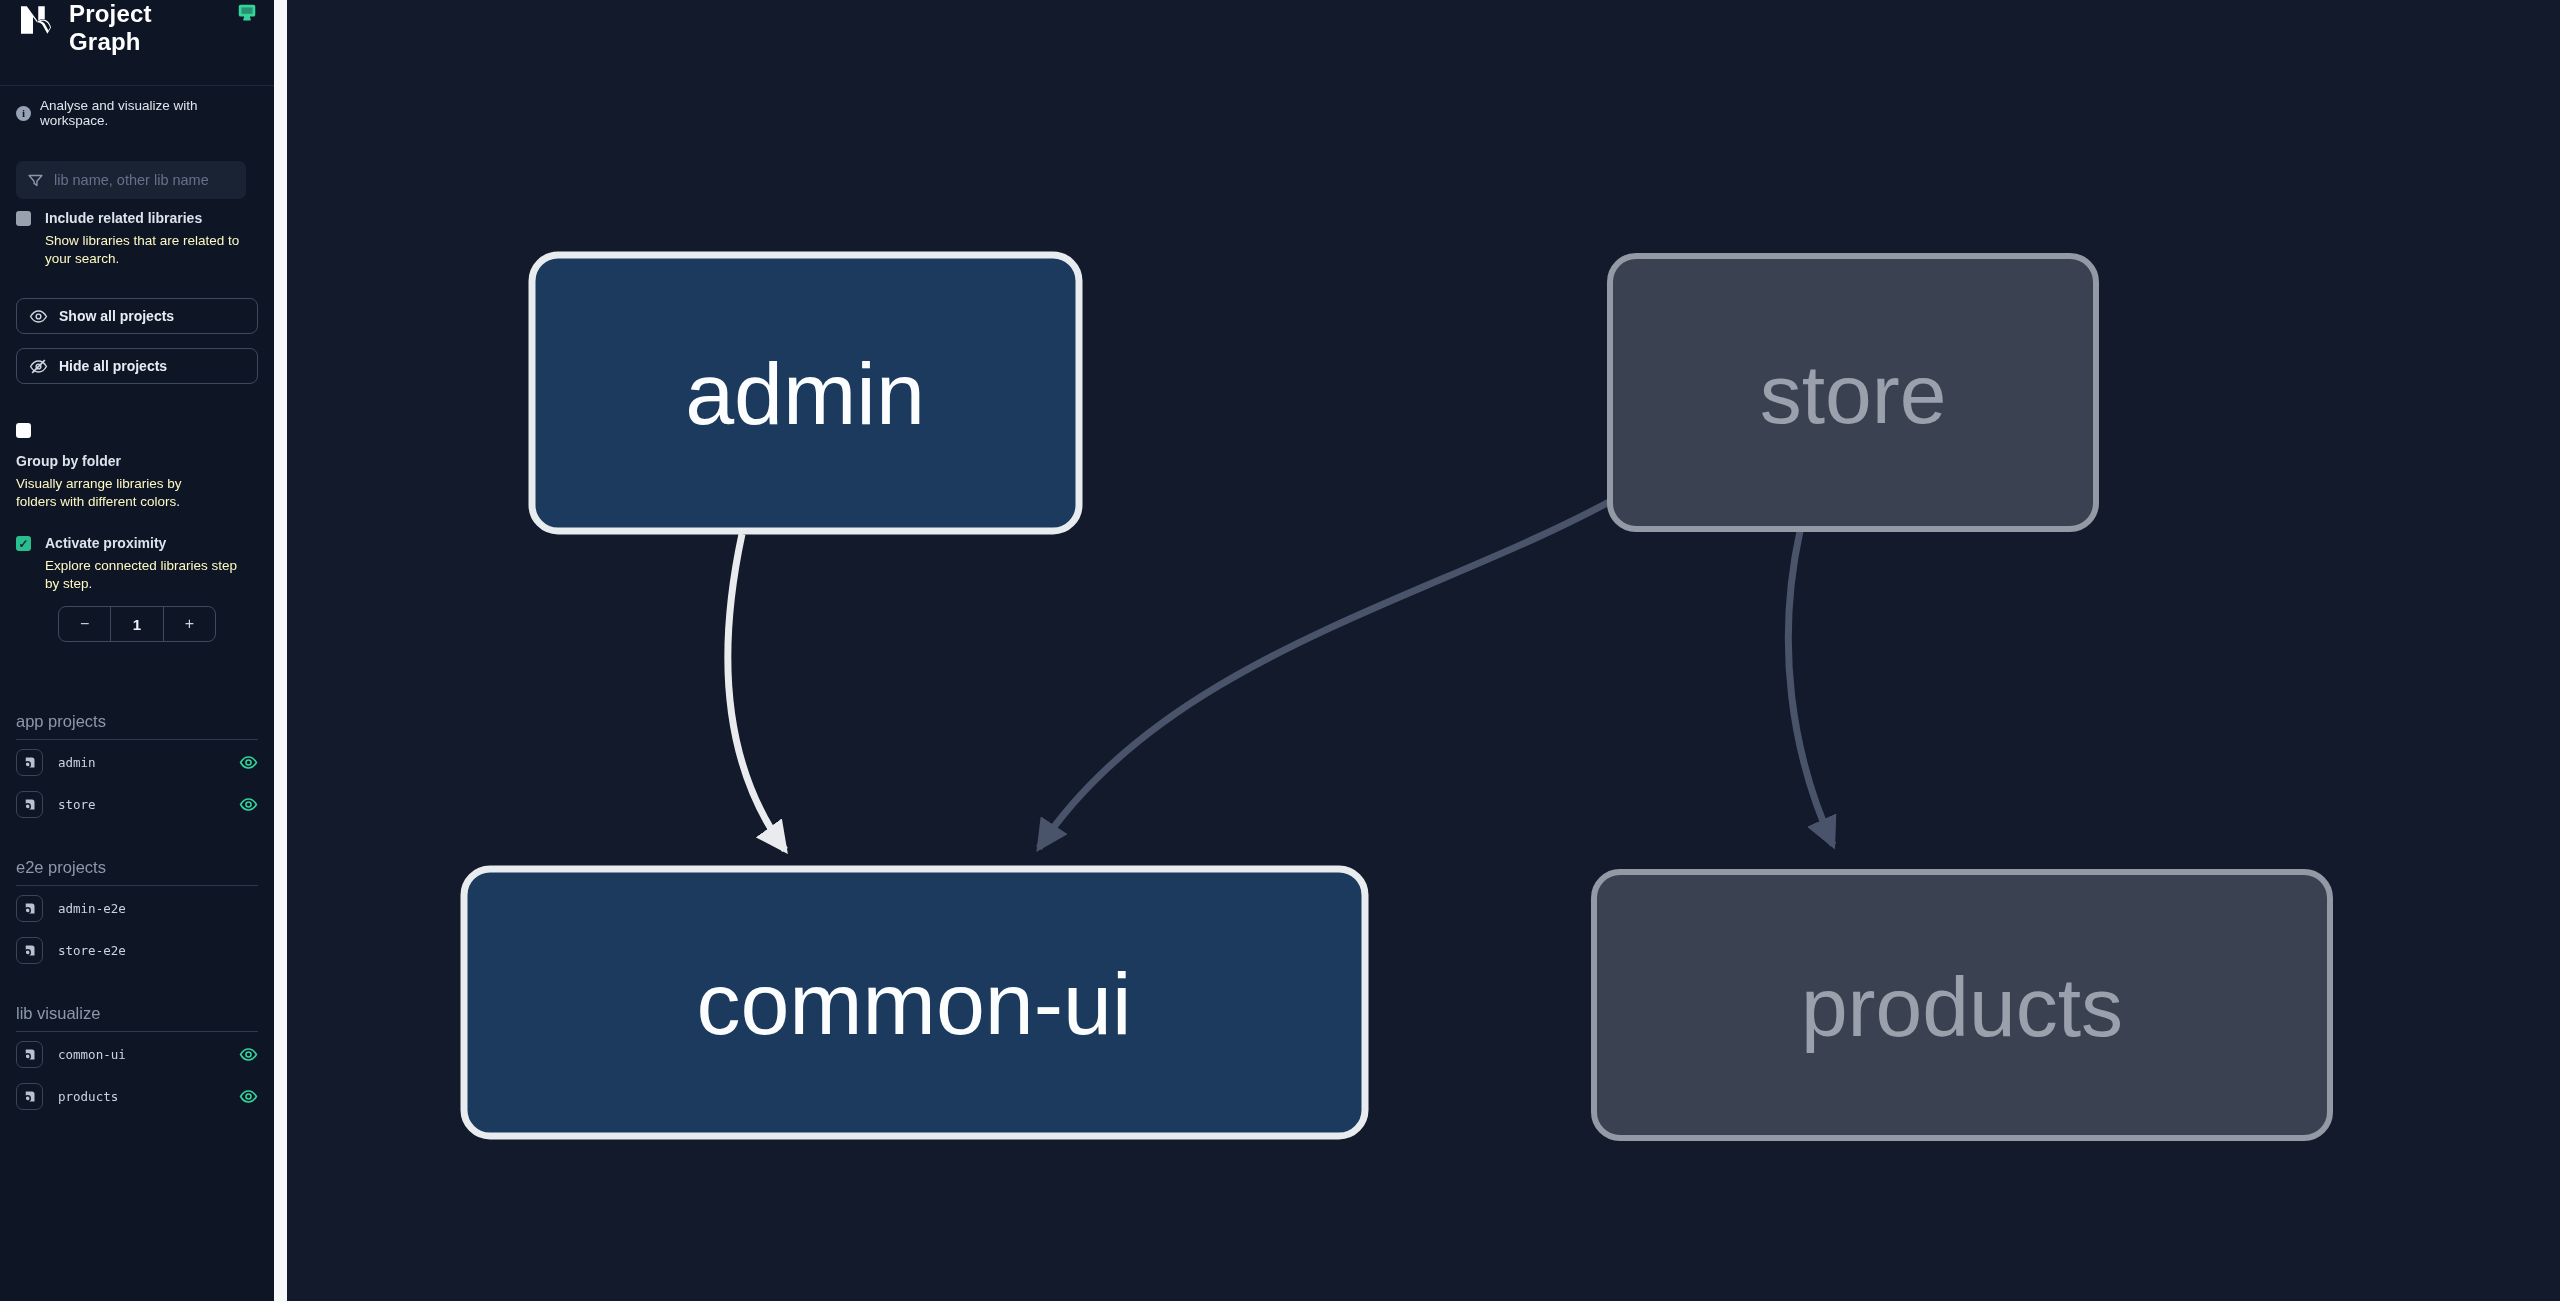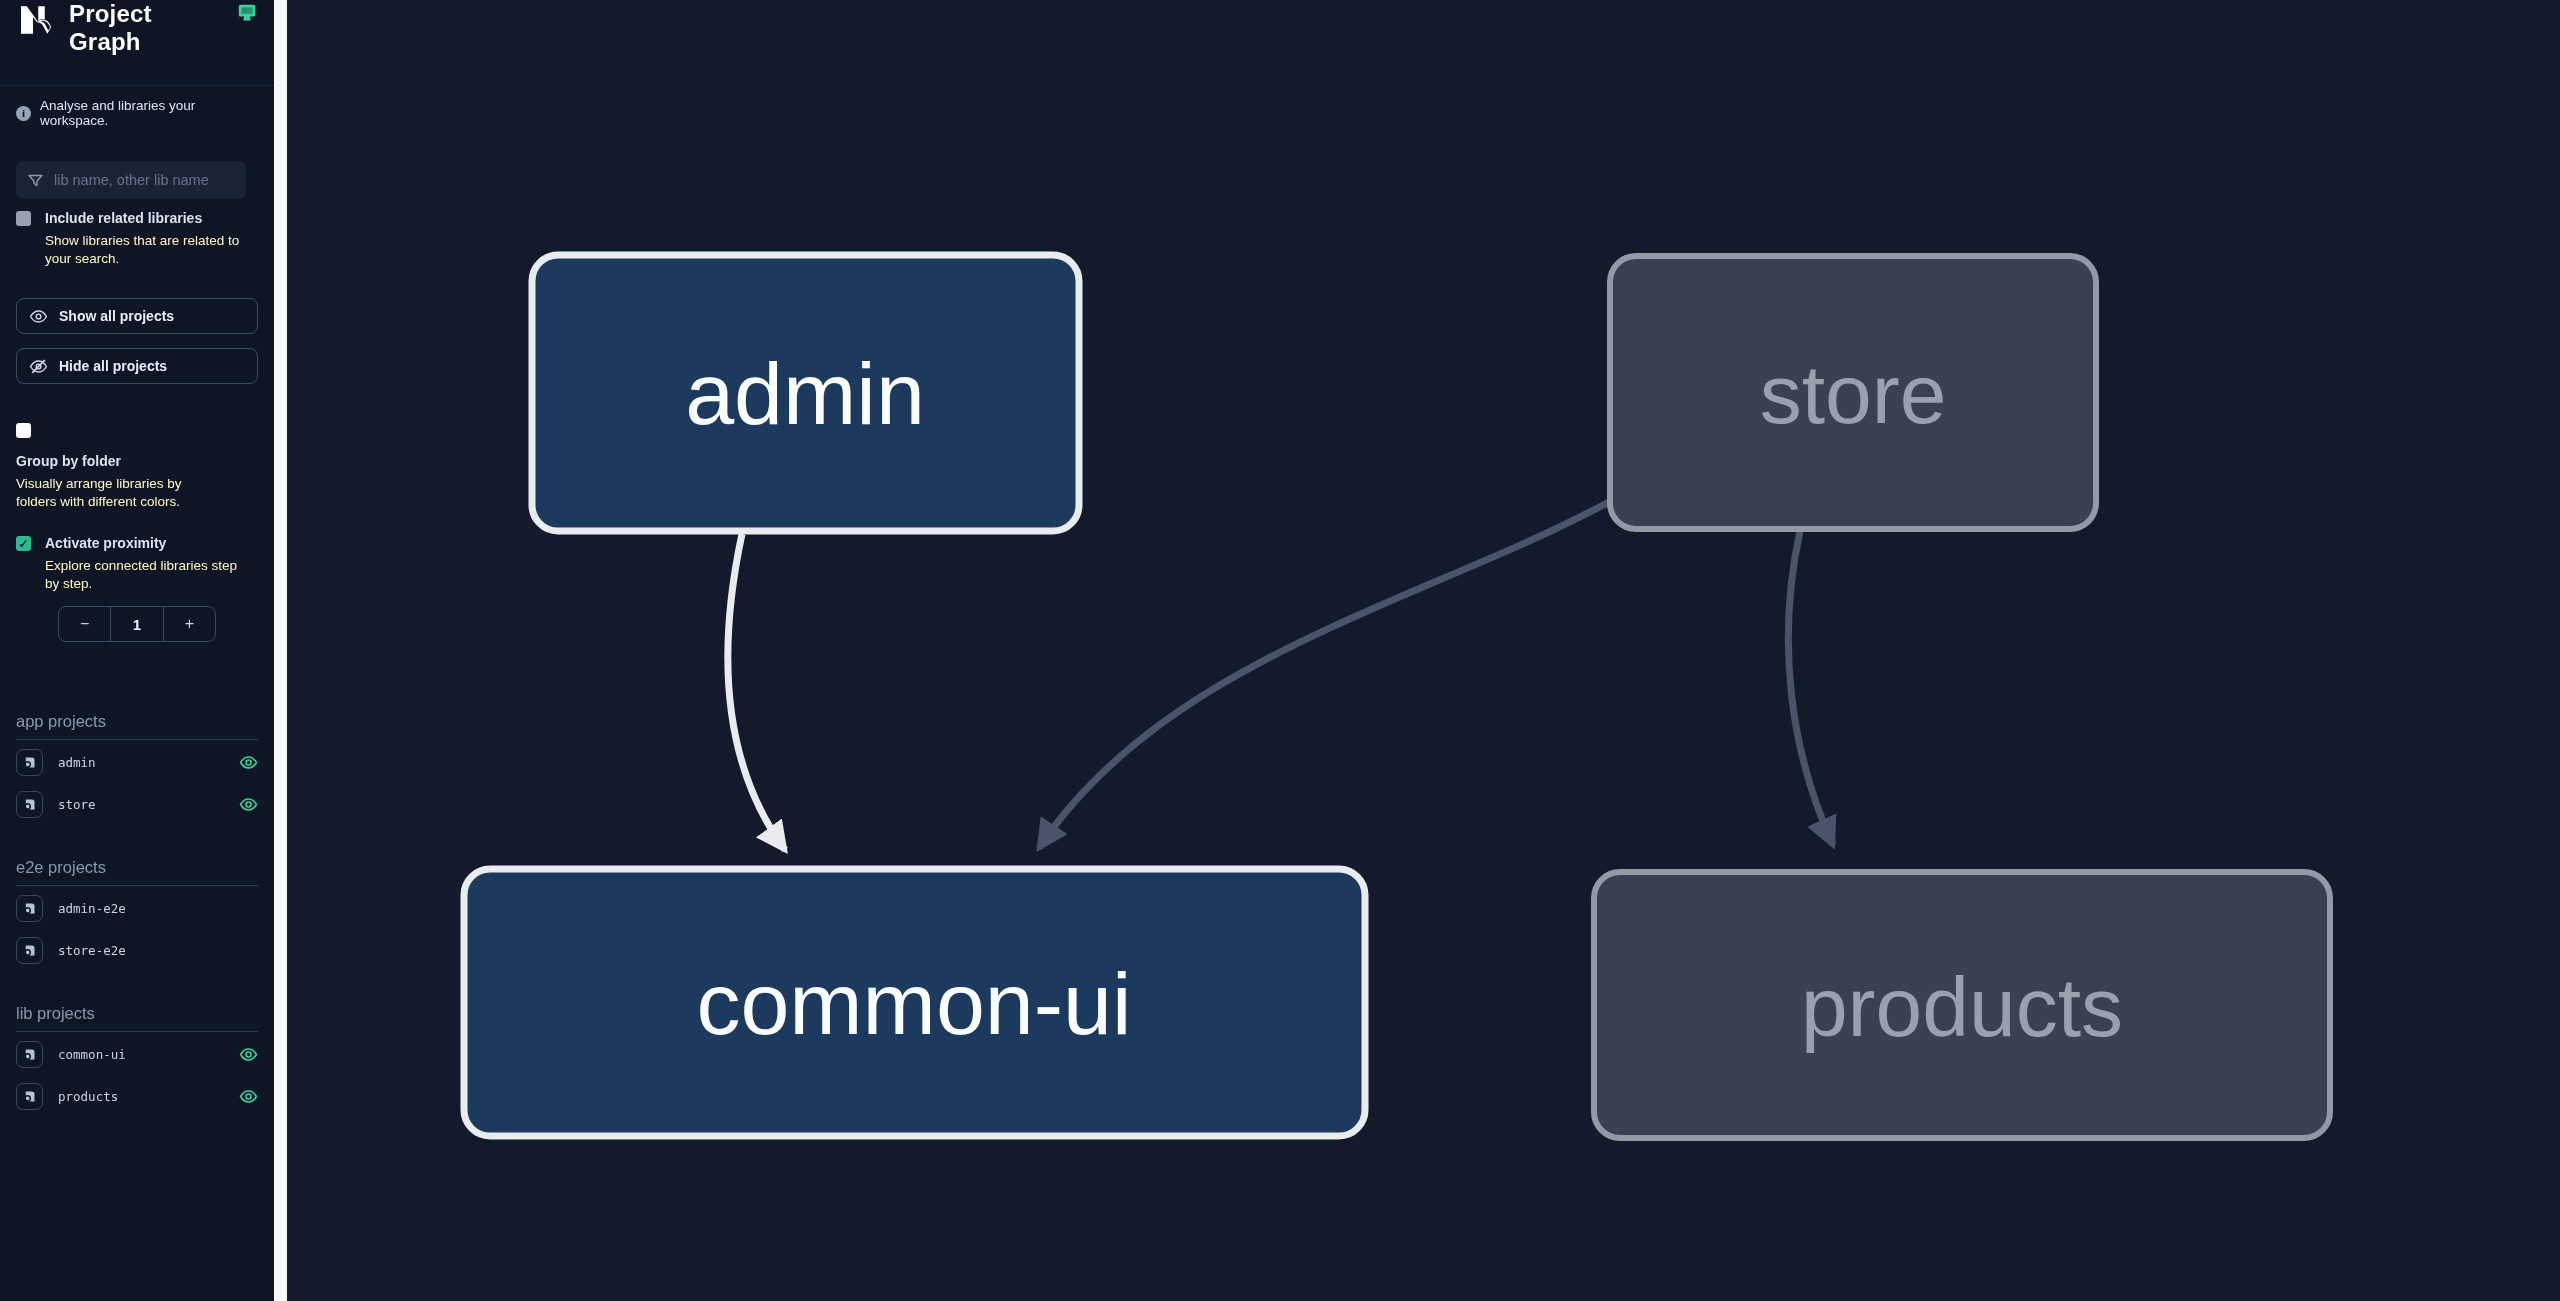--- a/index.html
+++ b/index.html
@@ -131,21 +131,21 @@
     <div class="sb-title">Project Graph</div>
     <svg class="monitor-icon" viewBox="0 0 24 24" fill="none" stroke="#34d399" stroke-width="2">
       <rect x="3" y="4" width="18" height="13" rx="2" fill="#34d399" stroke="none"></rect>
       <rect x="6" y="7" width="12" height="7" fill="#2a8f70" stroke="none"></rect>
       <path d="M10 17 h4 v3 h-4 z M8 20 h8" stroke="#34d399" stroke-width="2.5" fill="#34d399"></path>
     </svg>
   </div>
 
   <div class="info-row">
     <span class="info-icon">i</span>
-    <span class="info-text">Analyse and libraries your workspace.</span>
+    <span class="info-text">Analyse and visualize with workspace.</span>
   </div>
 
   <div class="search-box">
     <svg width="17" height="17" viewBox="0 0 24 24" fill="none" stroke="#8b96a8" stroke-width="2" stroke-linejoin="round">
       <path d="M3 5 h18 l-7 8 v6 l-4 -3 v-3 z"></path>
     </svg>
     <input class="search-input" type="text" placeholder="lib name, other lib name" style="">
   </div>
 
   <div class="opt opt-include">
@@ -253,21 +253,21 @@
           <path fill="#b9c2cf" d="M6 4 h10 a4 4 0 0 1 4 4 v12 h-7 a7 7 0 0 1 -7-7 z"></path>
           <circle cx="9" cy="15" r="4.2" fill="none" stroke="#0e1626" stroke-width="2.4"></circle>
           <circle cx="9" cy="15" r="2" fill="#b9c2cf"></circle>
         </svg>
       </span>
       <span class="proj-name">store-e2e</span>
     </div>
   </div>
 
   <div class="proj-section sec-lib">
-    <div class="sec-heading">lib projects</div>
+    <div class="sec-heading">lib visualize</div>
 
     <div class="proj-row">
       <span class="proj-icon-box">
         <svg width="15" height="15" viewBox="0 0 24 24">
           <path fill="#b9c2cf" d="M6 4 h10 a4 4 0 0 1 4 4 v12 h-7 a7 7 0 0 1 -7-7 z"></path>
           <circle cx="9" cy="15" r="4.2" fill="none" stroke="#0e1626" stroke-width="2.4"></circle>
           <circle cx="9" cy="15" r="2" fill="#b9c2cf"></circle>
         </svg>
       </span>
       <span class="proj-name">common-ui</span>

